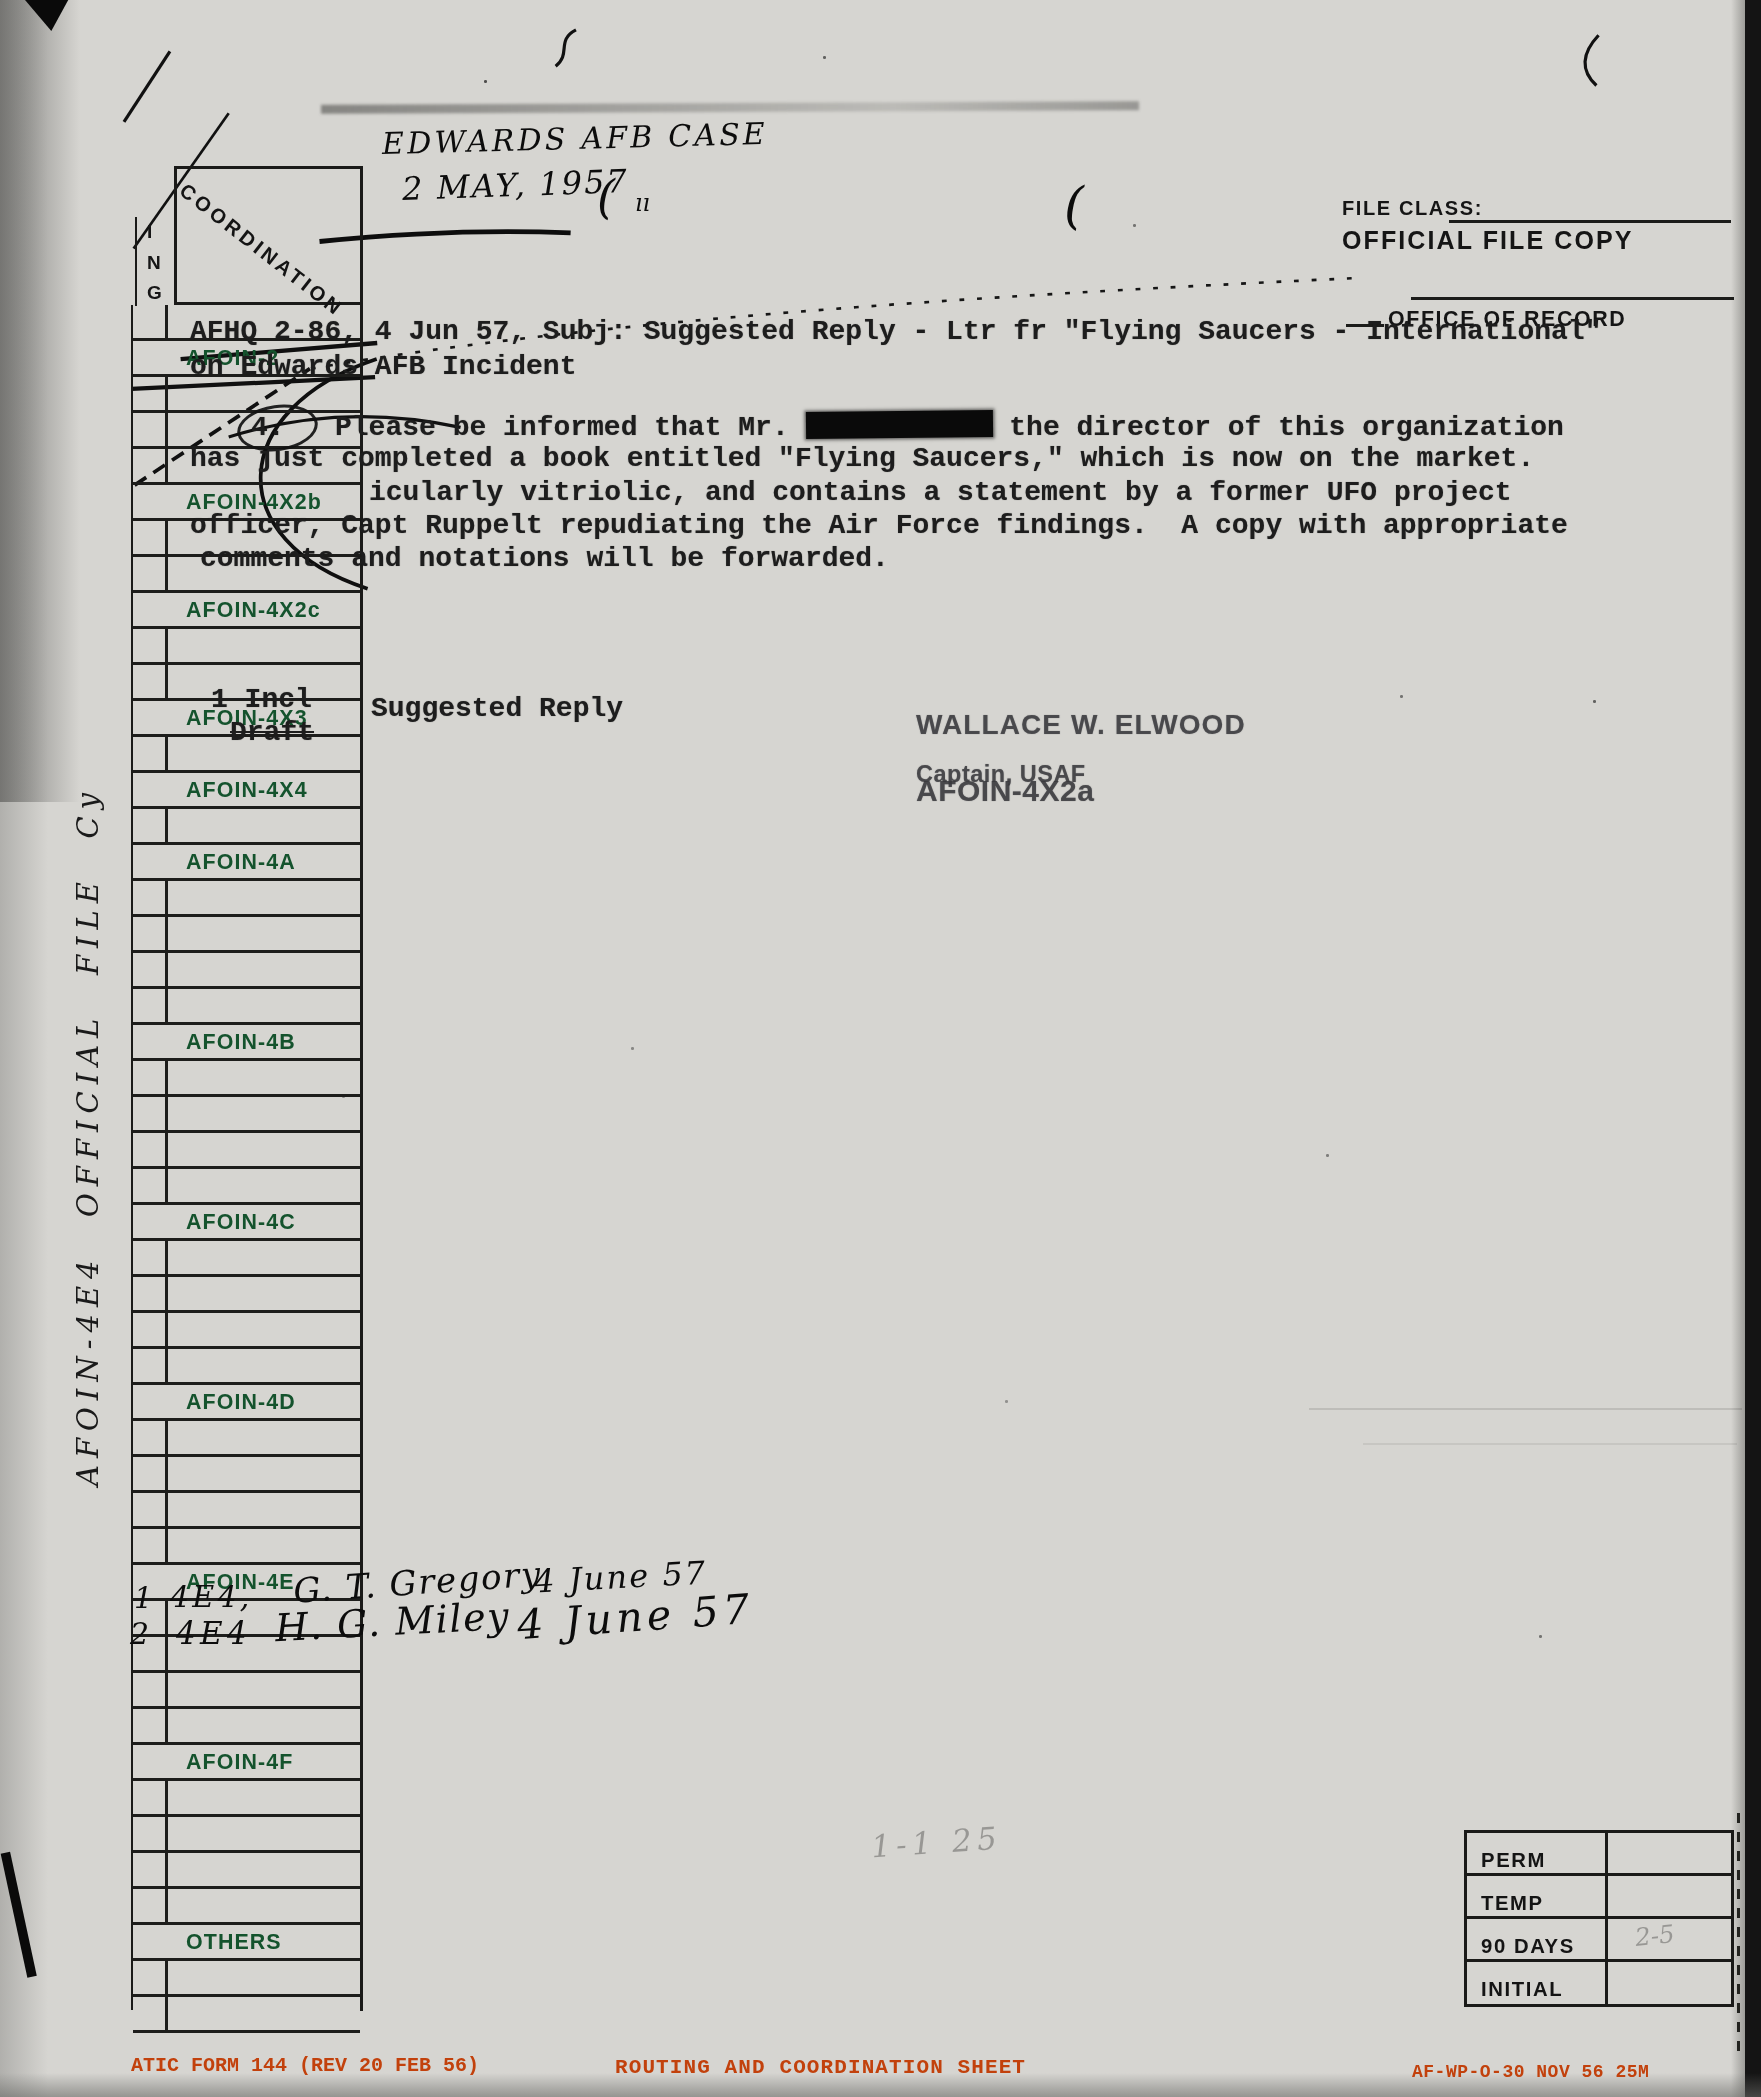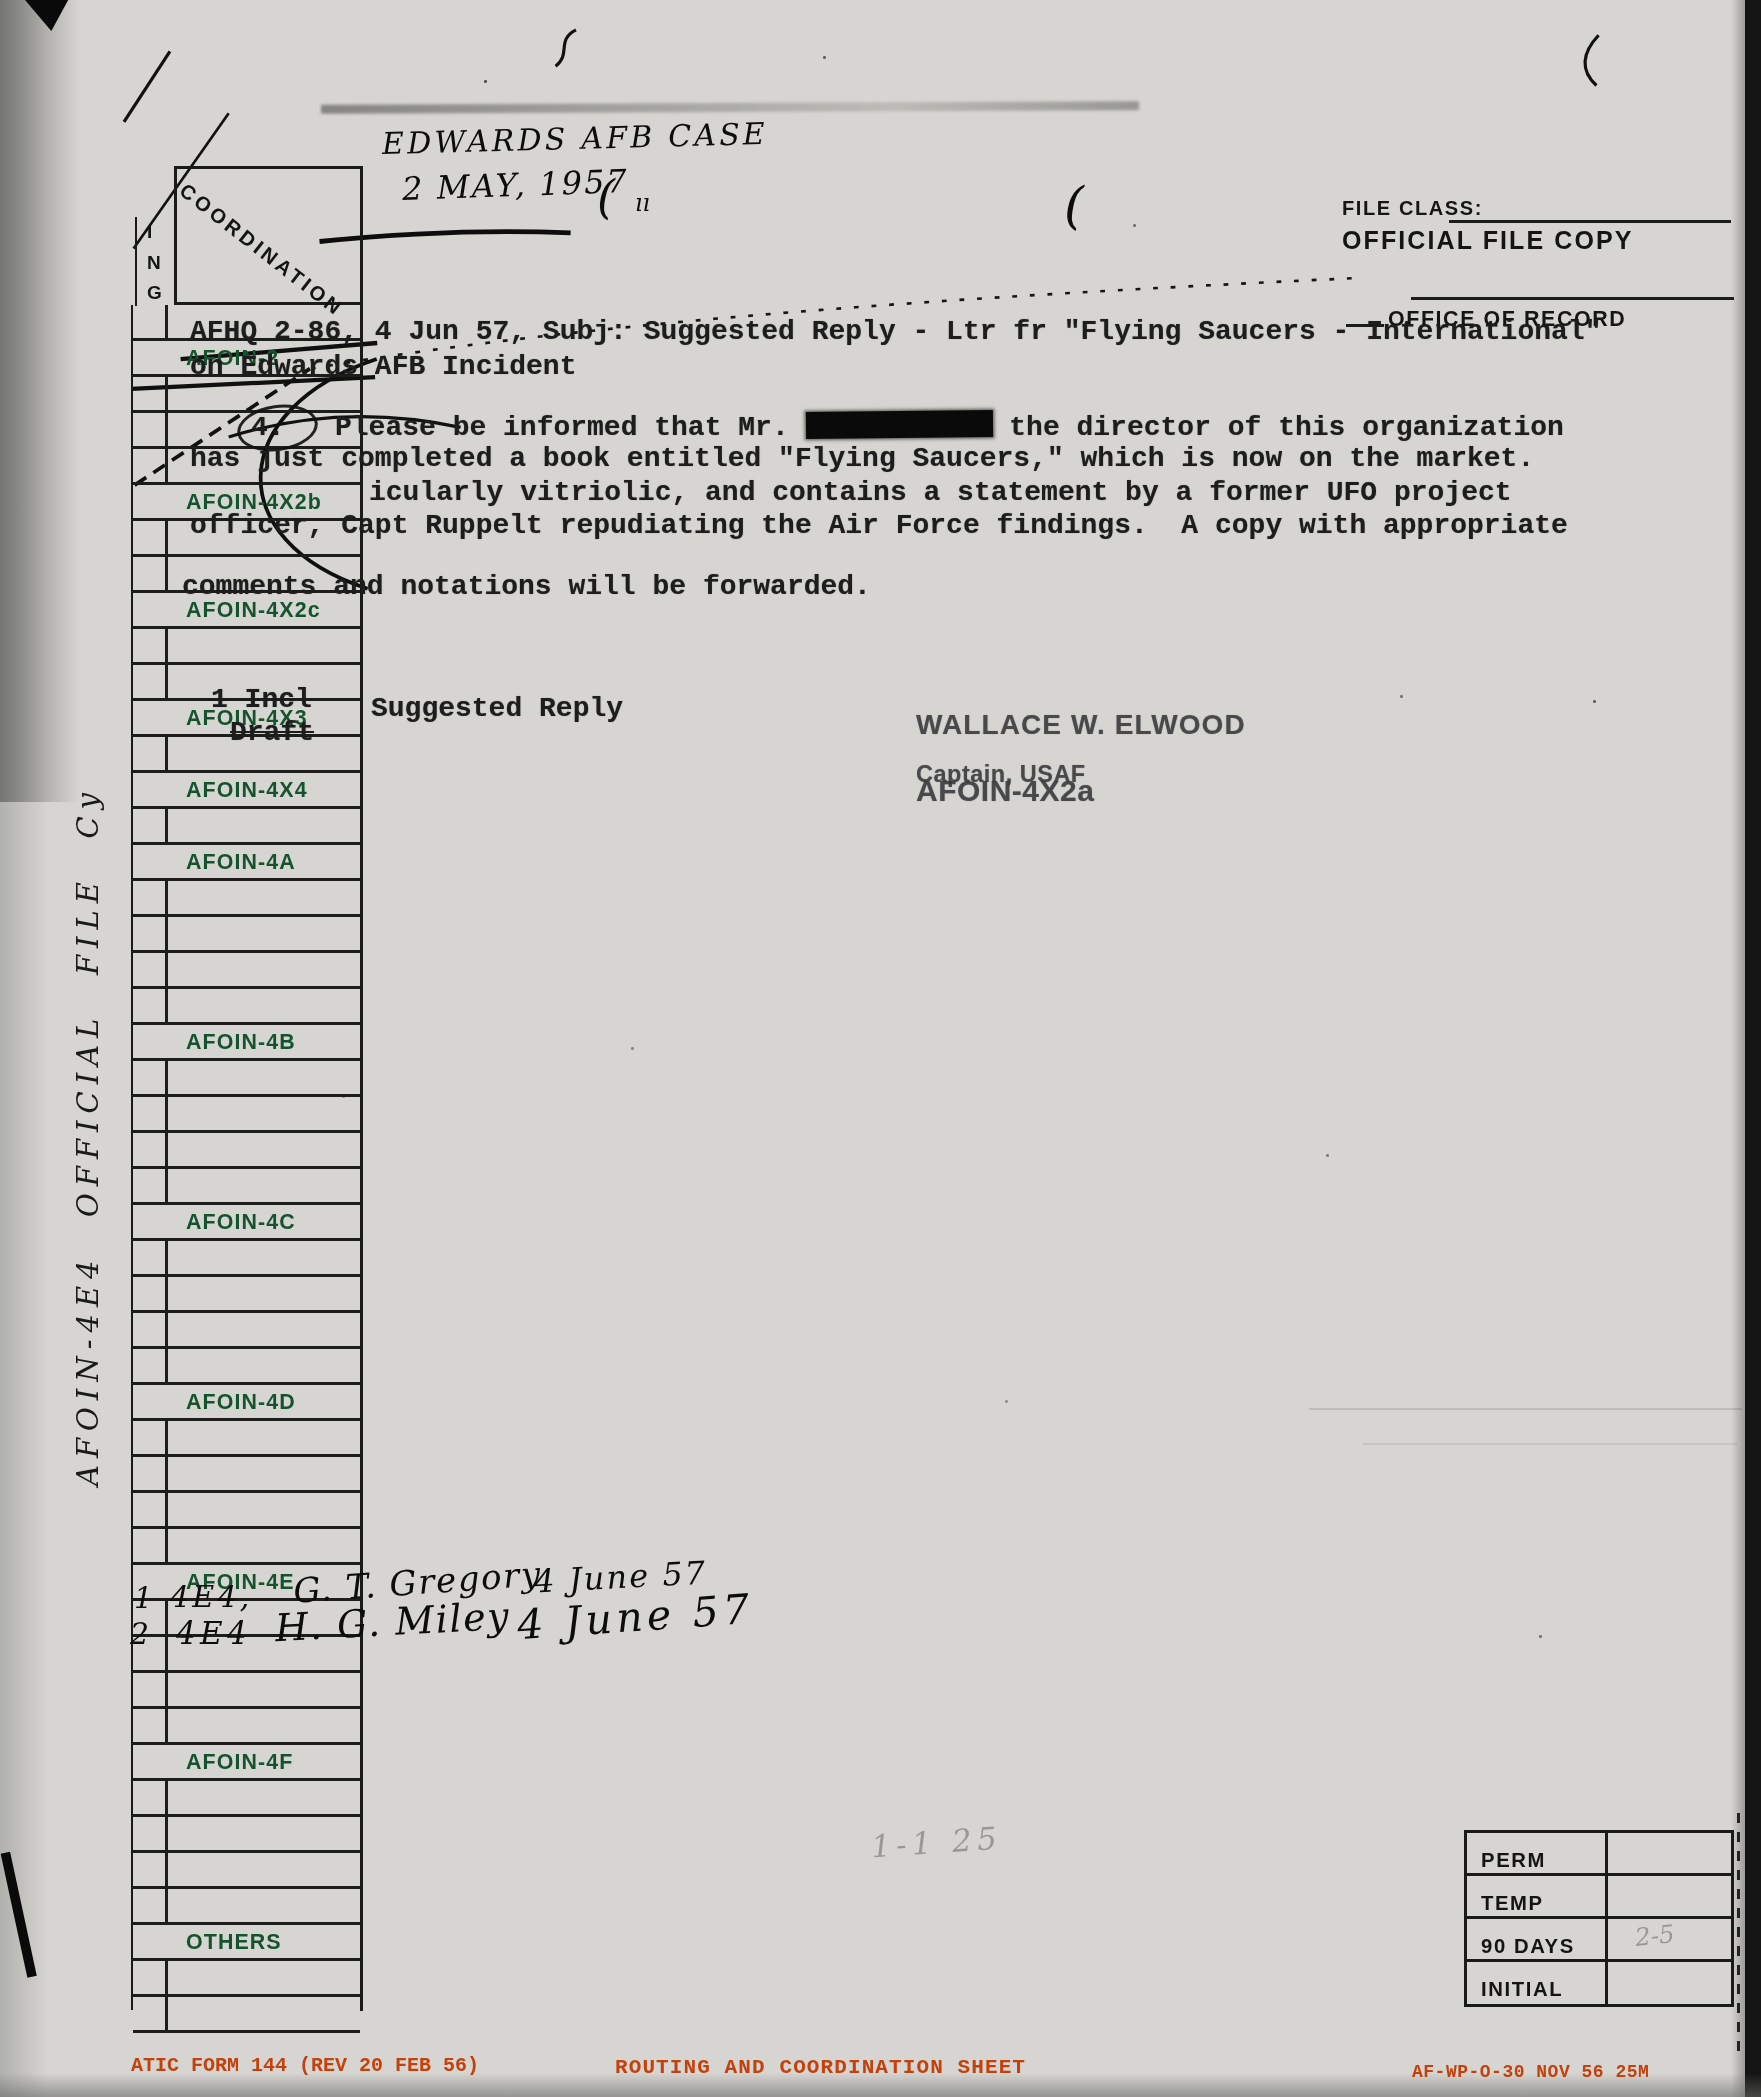--- a/index.html
+++ b/index.html
@@ -263,21 +263,21 @@
   <div class="hline" style="left:1346px;top:324px;width:38px;height:2.7px;"></div>
   <span class="formprint" style="left:1388px;top:307px;font-size:21.4px;letter-spacing:1.6px;position:absolute;">OFFICE OF RECORD</span>
 
   <div class="typed" style="left:190px;top:318px;">AFHQ 2-86, 4 Jun 57, Subj: Suggested Reply - Ltr fr "Flying Saucers - International"</div>
   <div class="typed" style="left:190px;top:353px;">on Edwards AFB Incident</div>
   <div class="typed" style="left:251px;top:411px;"><span>4.   Please be informed that Mr. </span><span class="redact"></span><span> the director of this organization</span></div>
   <div class="circle4"></div>
   <div class="typed" style="left:190px;top:445px;">has just completed a book entitled "Flying Saucers," which is now on the market.</div>
   <div class="typed" style="left:190px;top:512px;">officer, Capt Ruppelt repudiating the Air Force findings.  A copy with appropriate</div>
   <div class="typed" style="left:369px;top:479px;">icularly vitriolic, and contains a statement by a former UFO project</div>
-  <div class="typed" style="left:182px;top:545px;margin-top:28px;">comments and notations will be forwarded.</div>
+  <div class="typed" style="left:200px;top:545px;">comments and notations will be forwarded.</div>
   <div class="typed strike" style="left:211px;top:686px;">1 Incl</div>
   <div class="typed strike" style="left:230px;top:719px;">Draft</div>
   <div class="typed" style="left:371px;top:695px;">Suggested Reply</div>
 
   <div class="stamp" style="left:916px;top:709px;font-size:28px;letter-spacing:1.1px;">WALLACE W. ELWOOD</div>
   <div class="stamp" style="left:916px;top:747px;font-size:23.5px;letter-spacing:0.5px;margin-top:14px;">Captain, USAF</div>
   <div class="stamp" style="left:916px;top:774px;font-size:30px;letter-spacing:0.5px;">AFOIN-4X2a</div>
 
   <div class="hand" style="left:382px;top:124px;font-size:30px;letter-spacing:3.2px;transform:rotate(-1.5deg);">EDWARDS AFB CASE</div>
   <div class="hand" style="left:402px;top:169px;font-size:32px;letter-spacing:2.1px;transform:rotate(-2deg);">2 MAY, 1957</div>

